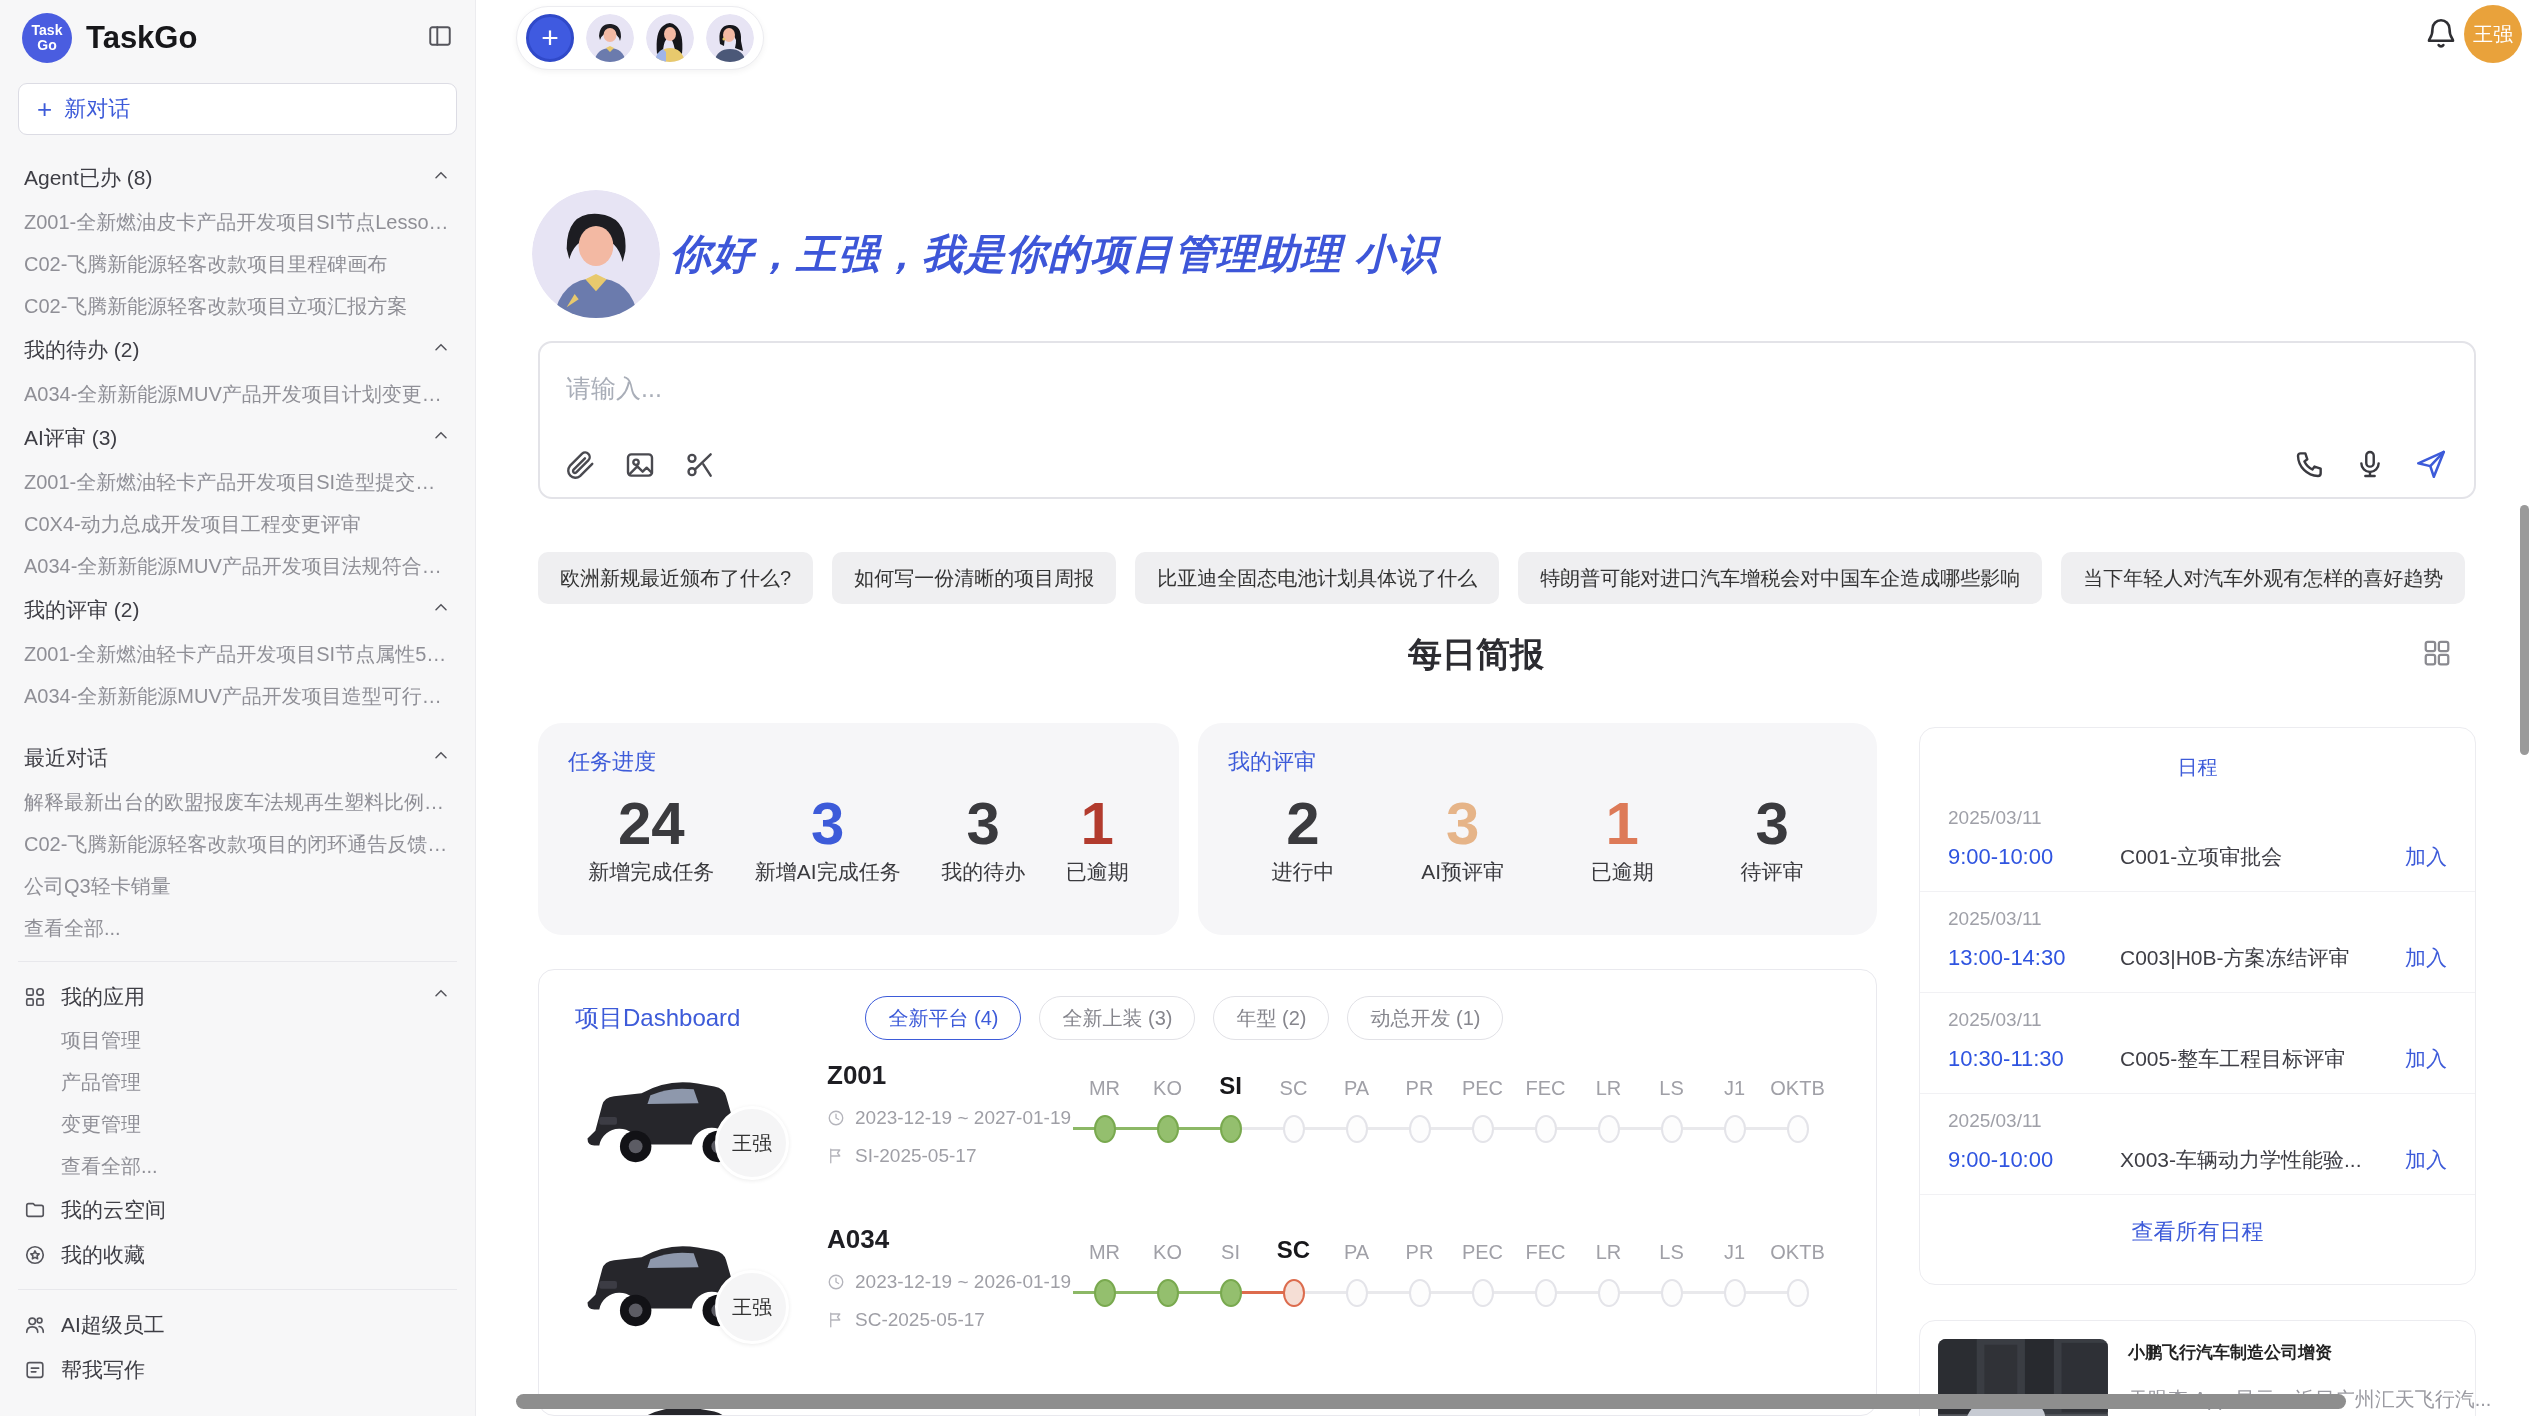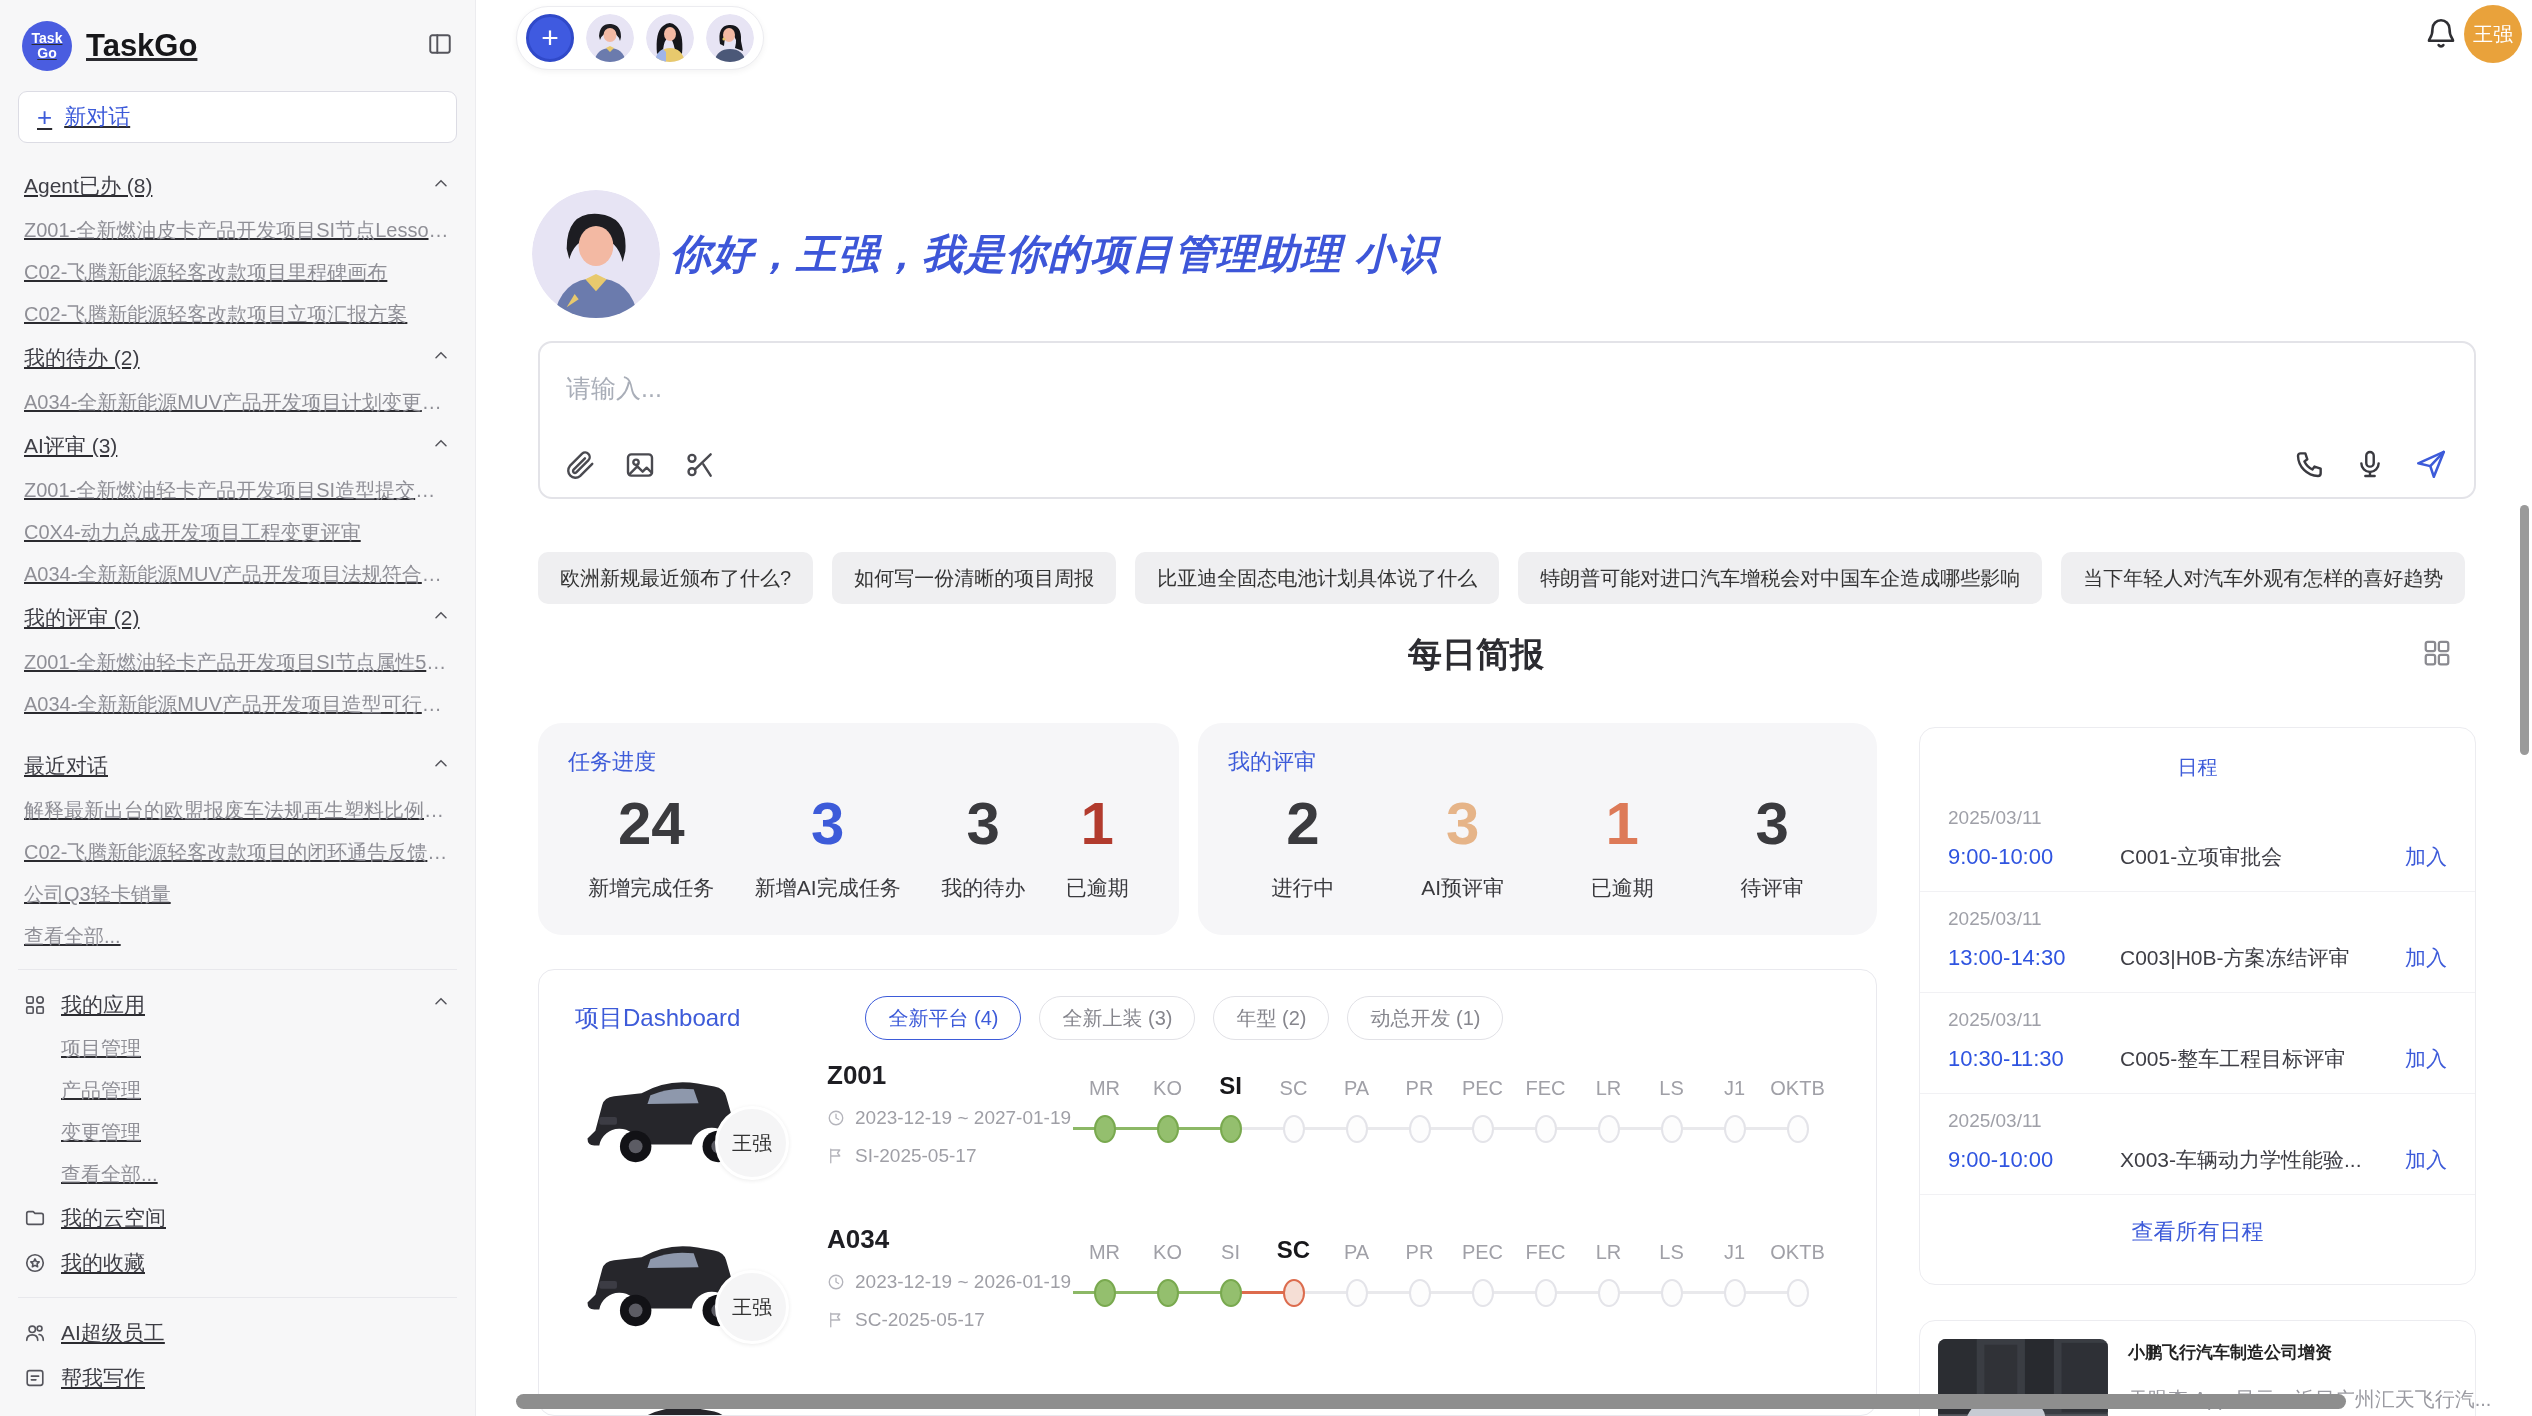--- a/index.html
+++ b/index.html
@@ -1,21 +1,21 @@
 <!DOCTYPE html>
 <html><head>
 <meta charset="utf-8">
 <style>
   * { margin:0; padding:0; box-sizing:border-box; }
   html,body { width:2532px; height:1416px; overflow:hidden; background:#fff;
     font-family:"Liberation Sans","DejaVu Sans",sans-serif; color:#2b2b30; }
 
   
   .sidebar { position:absolute; left:0; top:0; width:476px; height:1416px;
-    background:#f7f7f8; border-right:1px solid #ececef; padding:17px 16px 0; overflow:hidden;text-decoration:underline; }
+    background:#f7f7f8; border-right:1px solid #ececef; padding:9px 16px 0; overflow:hidden; }
   .side-head { display:flex; align-items:center; padding:4px 6px 10px; }
   .logo { width:50px; height:50px; border-radius:50%; background:#4a5de0; color:#fff;
     display:flex; flex-direction:column; align-items:center; justify-content:center;
     font-size:14px; line-height:15px; font-weight:700; }
   .app-name { margin-left:14px; font-size:31px; font-weight:700; color:#17171a; }
   .collapse-btn { margin-left:auto; color:#55555c; cursor:pointer; }
   .newchat { margin:10px 2px 20px; height:52px; background:#fff; border:1px solid #dcdce4;
     border-radius:9px; display:flex; align-items:center; padding:0 18px; gap:12px;
     color:#3d5bd9; font-size:22px; cursor:pointer; }
   .newchat .plus { font-size:26px; line-height:1; }
@@ -70,21 +70,21 @@
   .brief-grid-btn { position:absolute; left:1946px; top:638px; cursor:pointer; }
 
   .stat-card { position:absolute; top:723px; height:212px; background:#f6f6f8; border-radius:24px;
     padding:24px 30px; }
   .stat-card.c1 { left:62px; width:641px; }
   .stat-card.c2 { left:722px; width:679px; }
   .stat-card h3 { font-size:22px; font-weight:400; color:#3d5bd9; }
   .stat-row { display:flex; justify-content:space-around; margin-top:14px; }
   .stat { text-align:center; }
   .stat .num { font-size:60px; font-weight:600; color:#3a3a3e; line-height:1.1; }
-  .stat .lbl { font-size:21px; color:#3a3a3e; margin-top:17px; }
+  .stat .lbl { font-size:21px; color:#3a3a3e; margin-top:1px; }
 
   
   .dash { position:absolute; left:62px; top:969px; width:1339px; height:447px;
     border:1px solid #e9e9ee; border-radius:16px; background:#fff; overflow:hidden; }
   .dash-head { display:flex; align-items:center; padding:26px 0 0 36px; }
   .dash-title { font-size:24px; color:#3d5bd9; }
   .dash-tabs { display:flex; gap:18px; margin-left:125px; }
   .tab { height:44px; border-radius:22px; border:1px solid #e1e1e6; color:#86868d; font-size:20px;
     display:flex; align-items:center; padding:0 22px; cursor:pointer; background:#fff; }
   .tab.active { border-color:#3d5bd9; color:#3d5bd9; }

